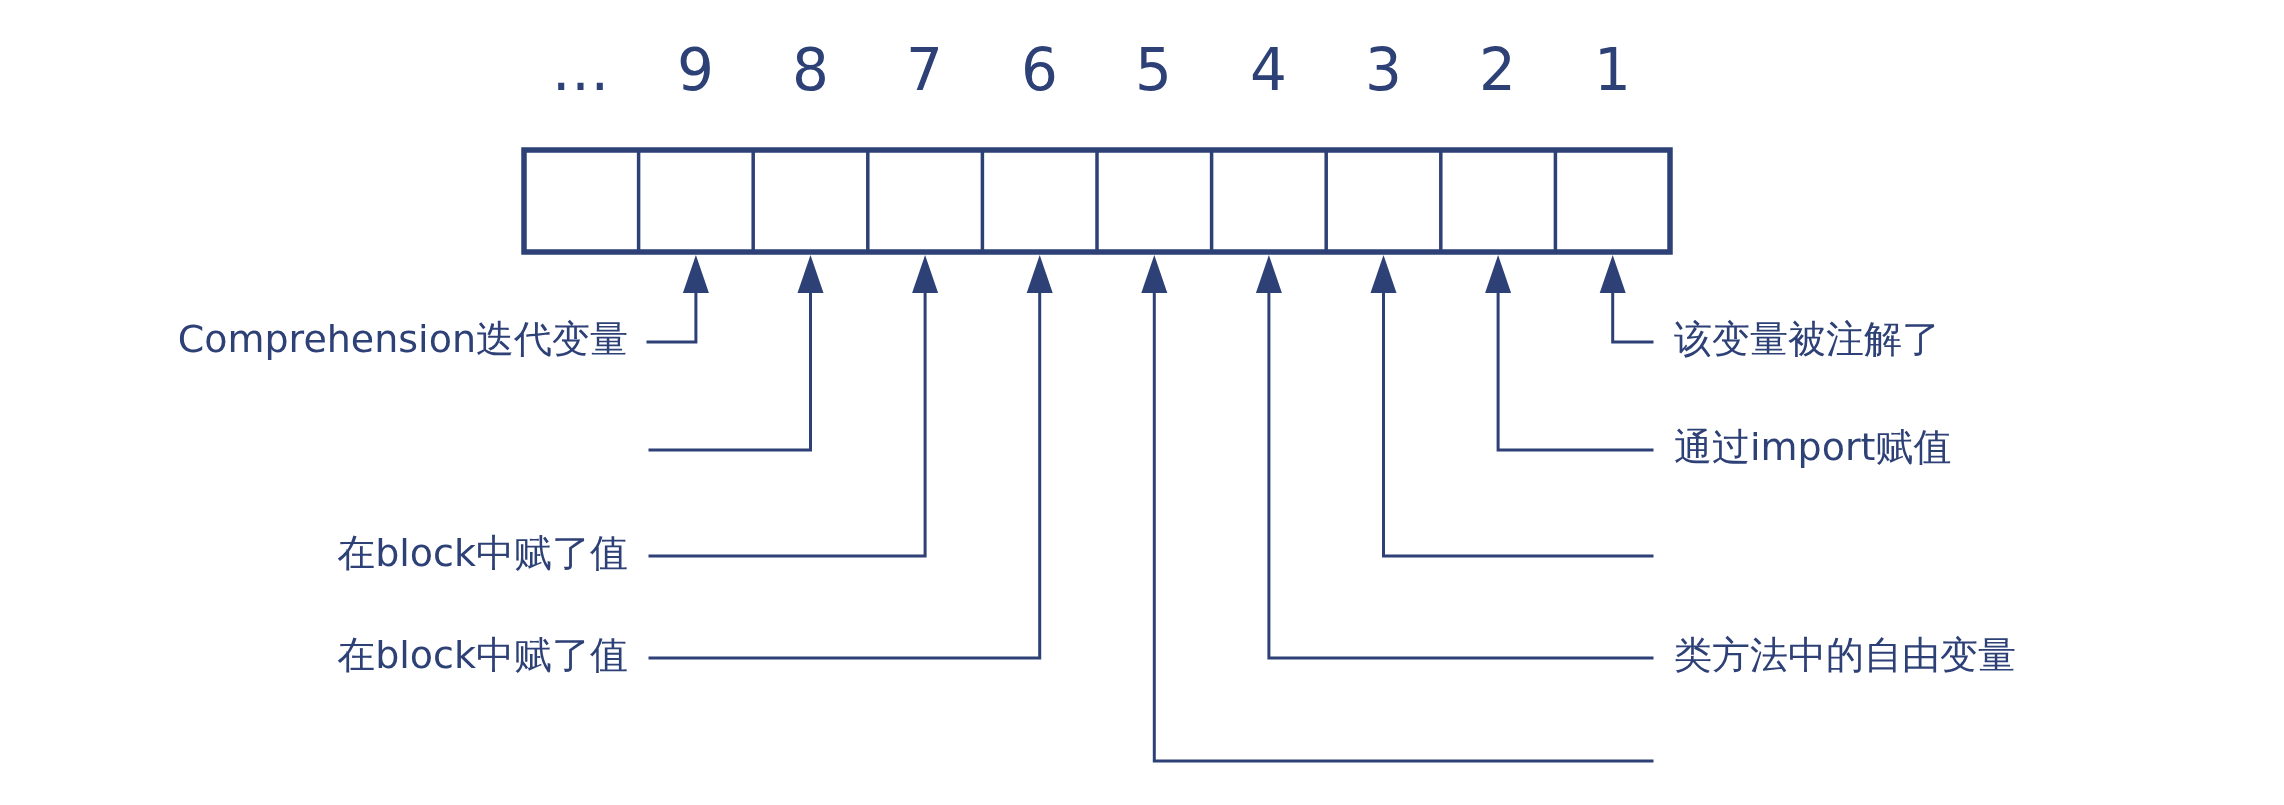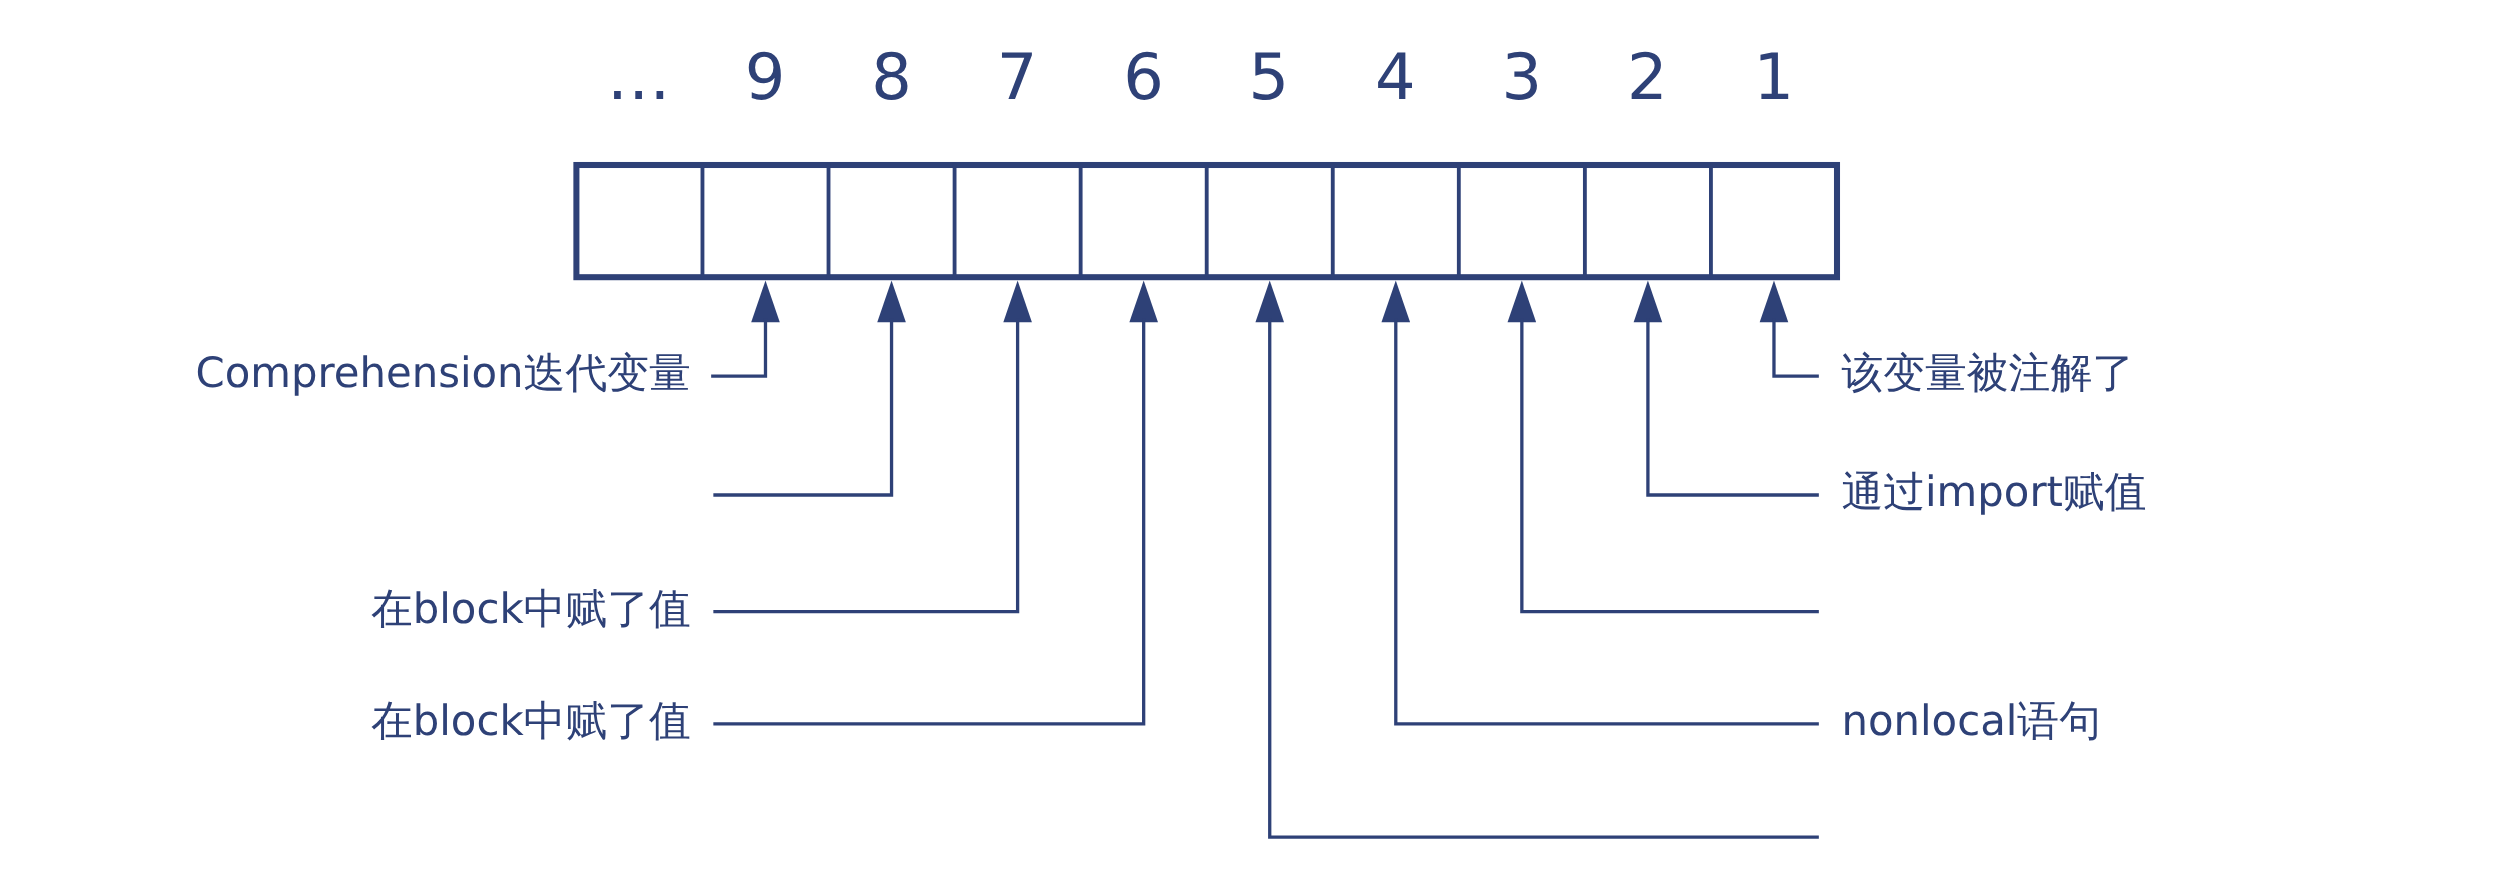--- a/index.html
+++ b/index.html
@@ -126,15 +126,15 @@
       </g>
     </g>
   </svg>
 
   <div class="lbl left" style="top:303px">Comprehension迭代变量</div>
   <div class="lbl left" style="top:517px">在block中赋了值</div>
   <div class="lbl left" style="top:619px">在block中赋了值</div>
 
   <div class="lbl right" style="top:303px">该变量被注解了</div>
   <div class="lbl right" style="top:411px">通过import赋值</div>
-  <div class="lbl right" style="top:619px">nonlocal语句</div>
+  <div class="lbl right" style="top:619px">类方法中的自由变量</div>
 
 </div>
 
 </body></html>

